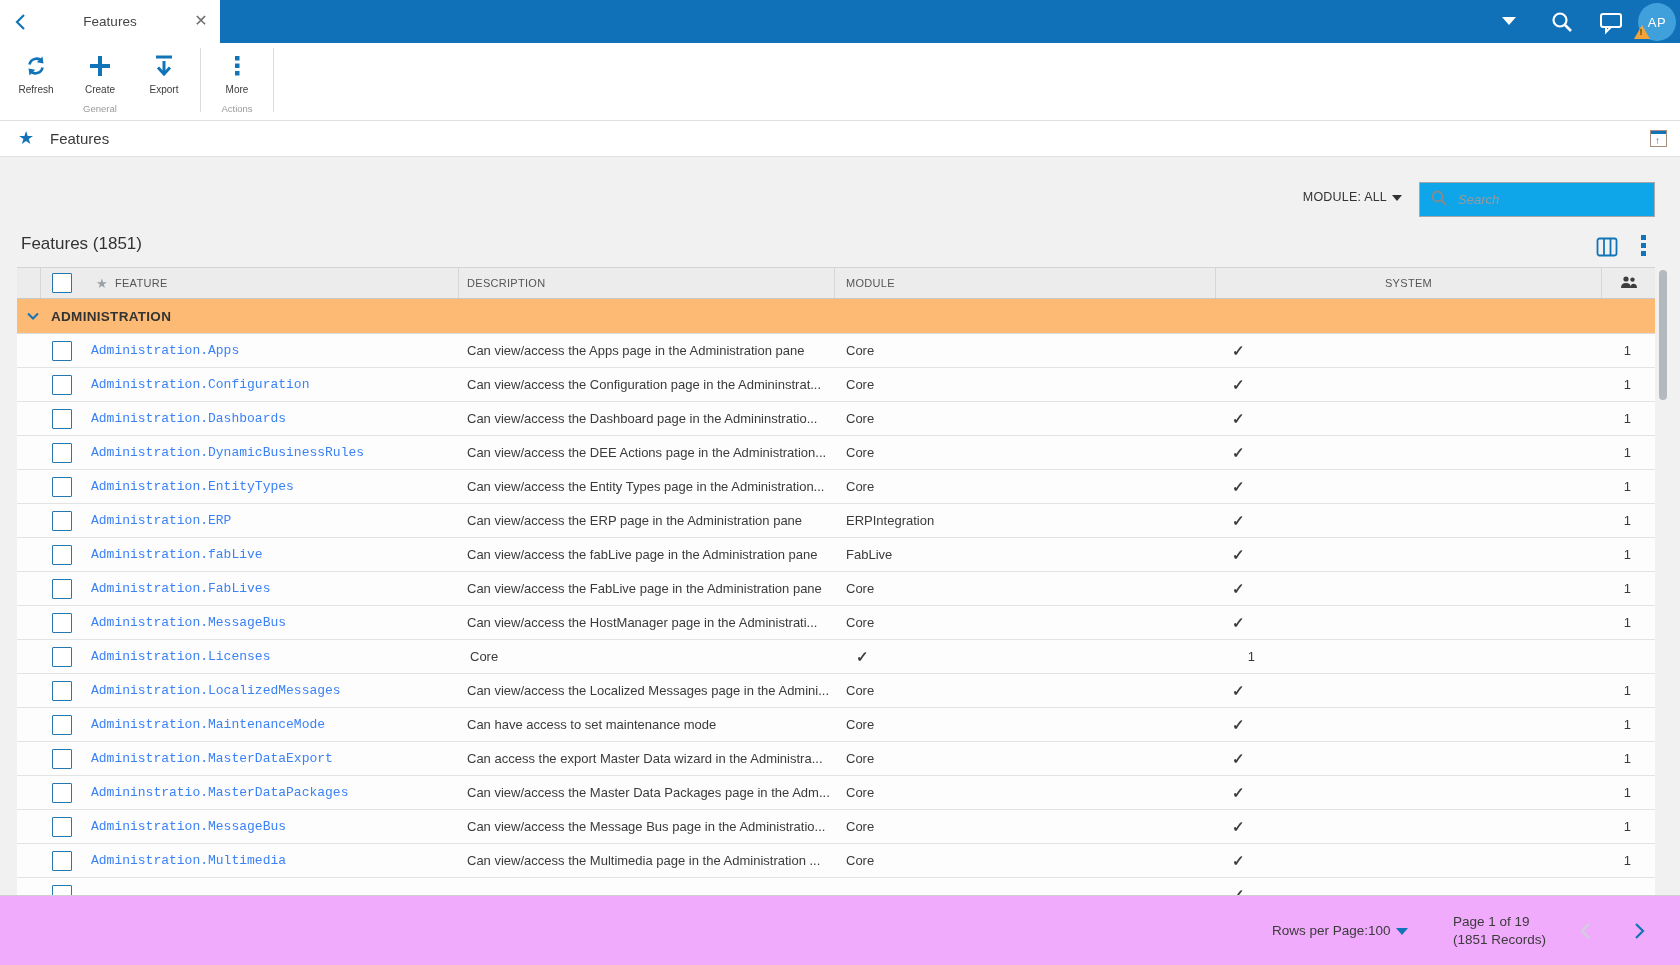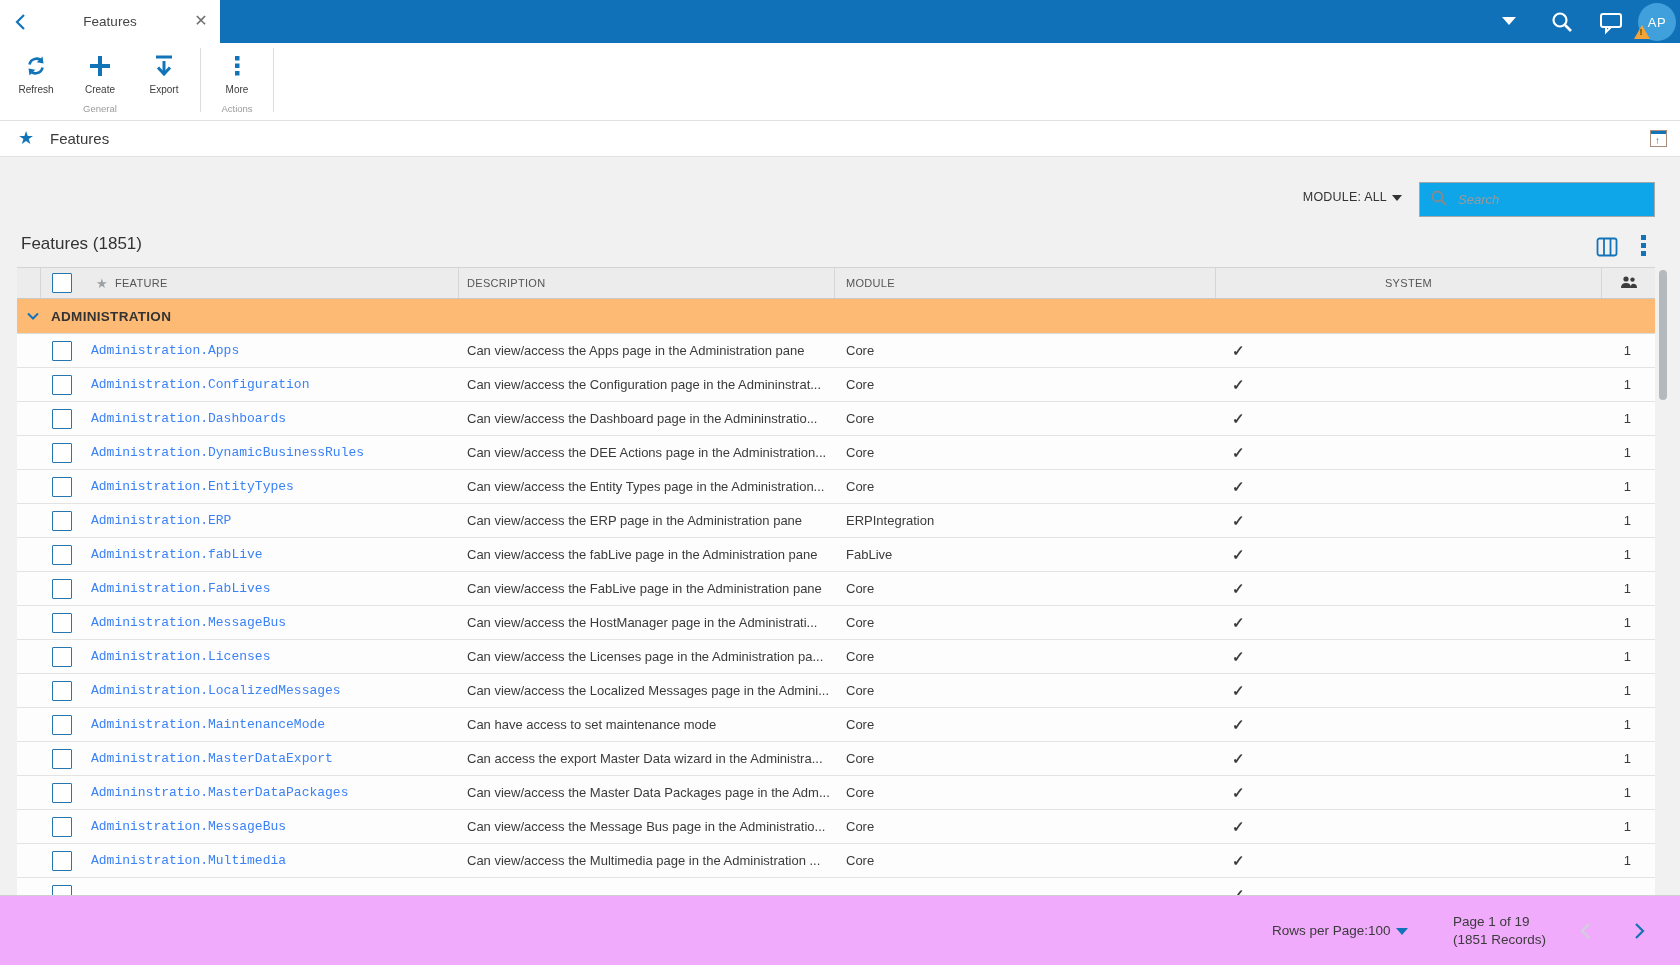--- a/index.html
+++ b/index.html
@@ -420,23 +420,20 @@
       <div class="cell c-users countcell">1</div>
     </div>
         <div class="trow">
       <div class="cell c-handle"></div>
       <div class="cell c-check">
             <span class="checkbox"></span>
           </div>
       <div class="cell c-feature">
             <span class="flink">Administration.Licenses</span>
           </div>
-      <div class="cell c-desc">
-            <span class="dtext">Can view/access the Licenses page in the Administration pa...</span>
-          </div>
       <div class="cell c-module">
             <span class="mtext">Core</span>
           </div>
       <div class="cell c-system">
             <span class="checkmark">✓</span>
           </div>
       <div class="cell c-users countcell">1</div>
     </div>
         <div class="trow">
       <div class="cell c-handle"></div>

